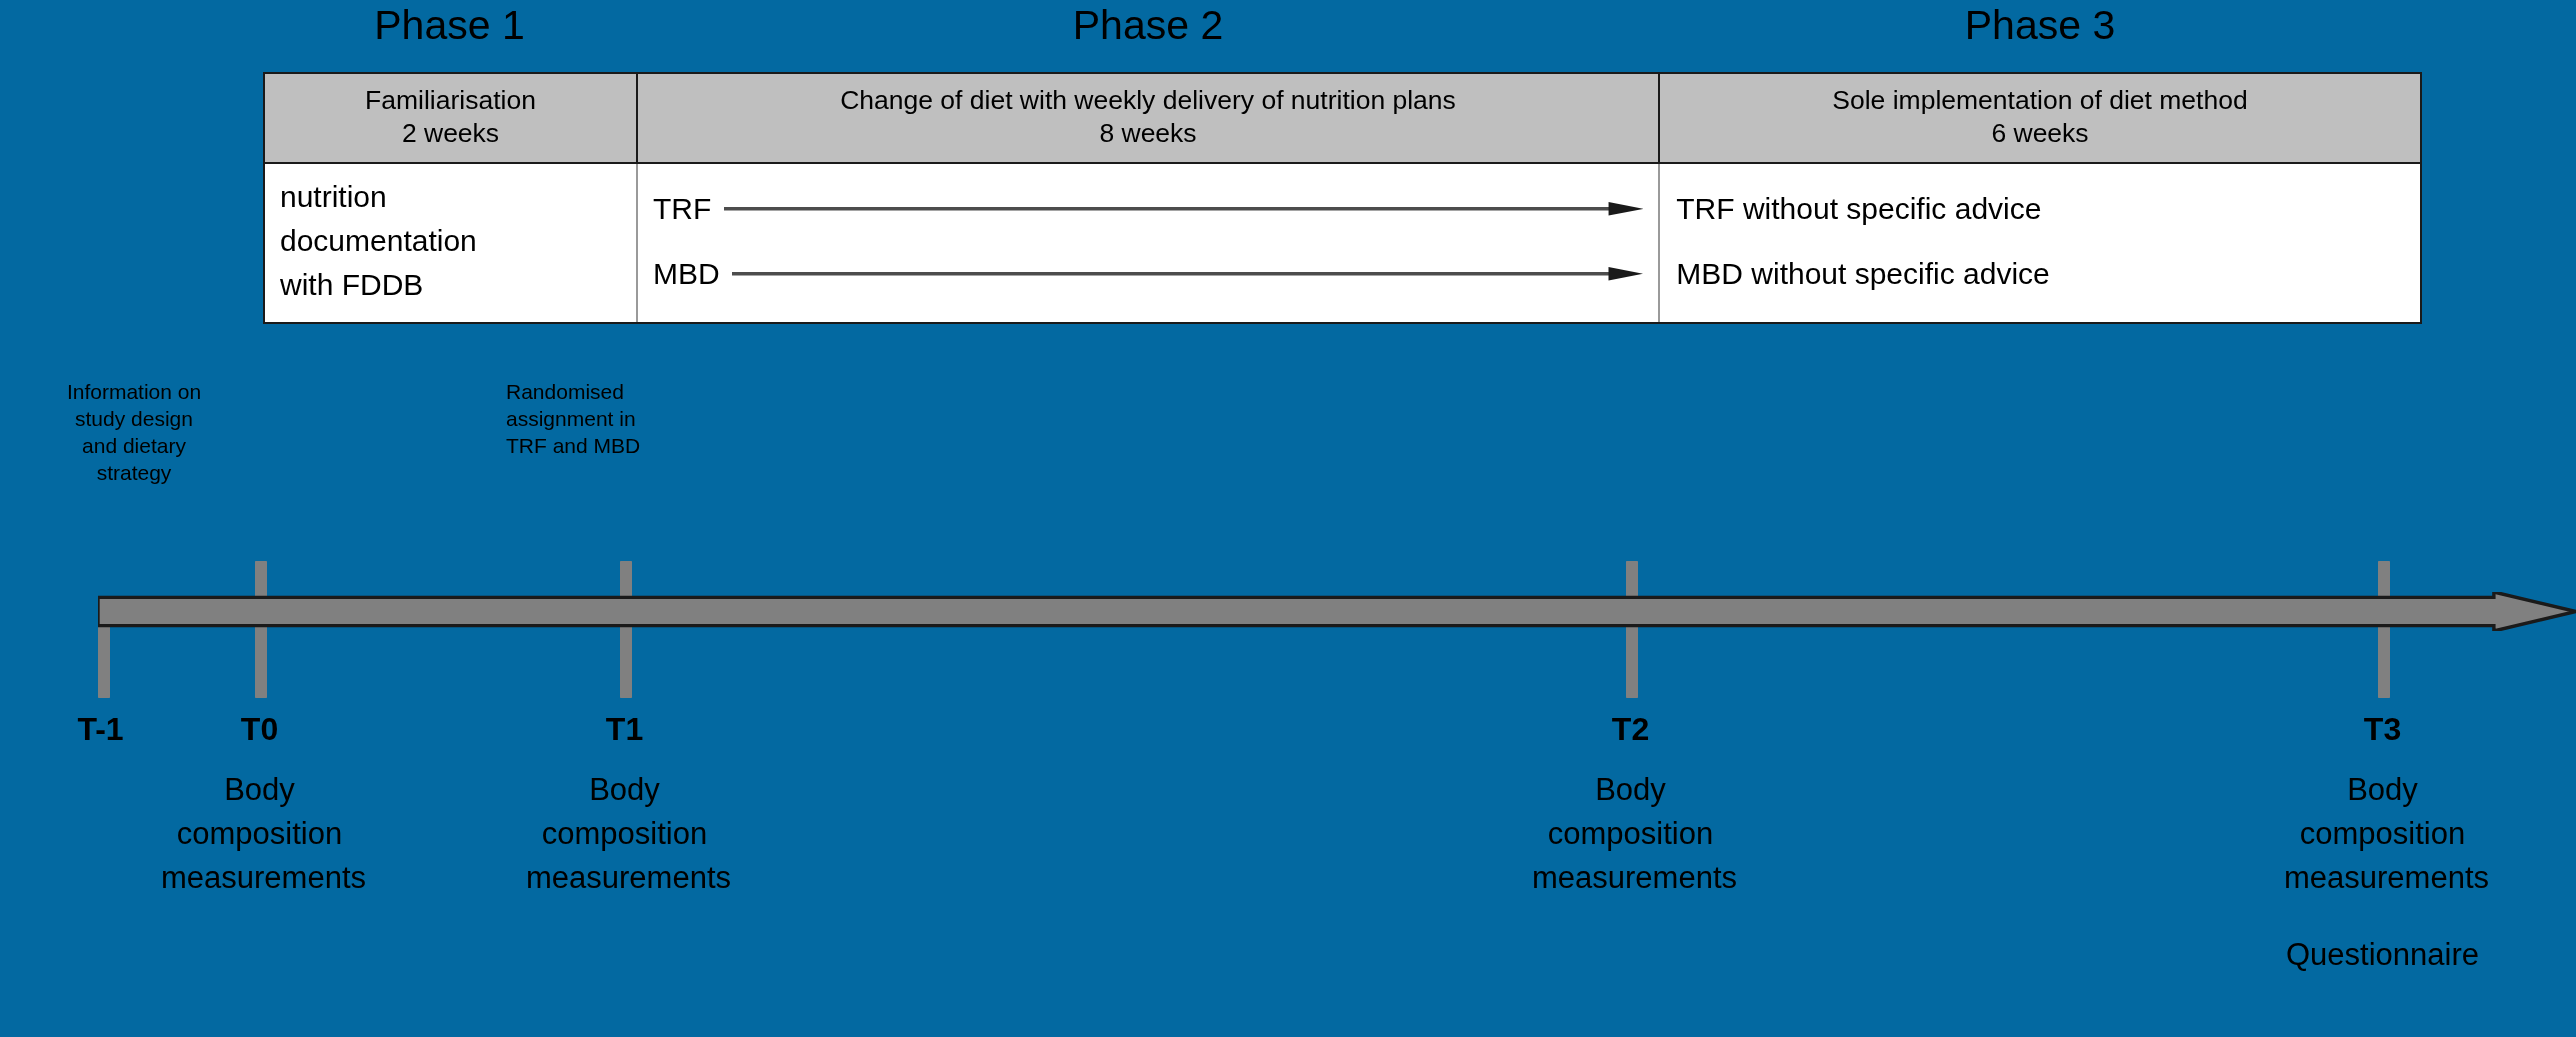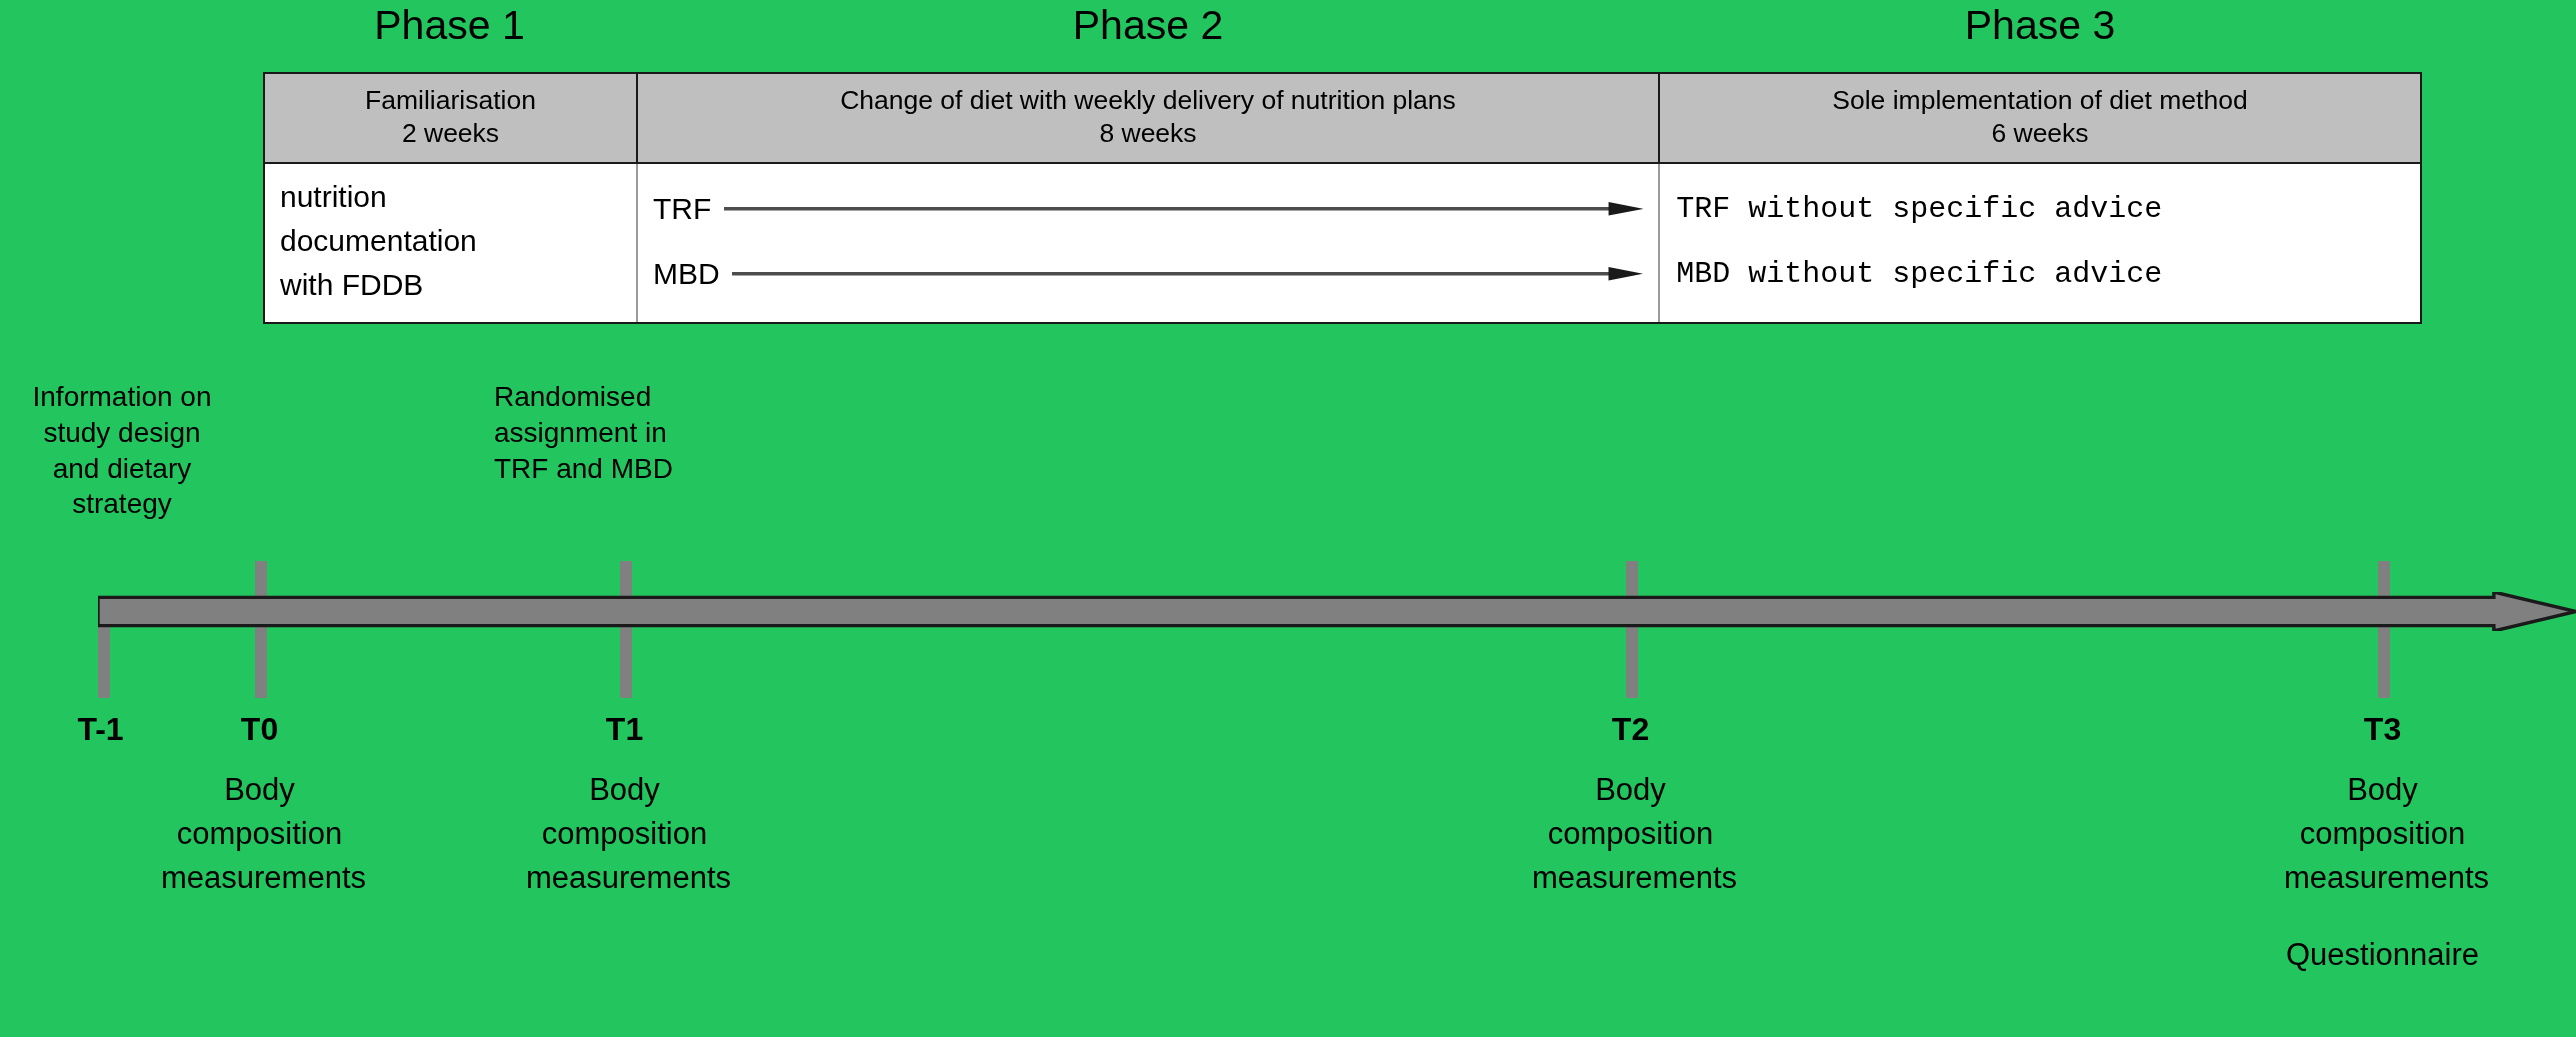--- a/index.html
+++ b/index.html
@@ -5,21 +5,21 @@
   html,body{margin:0;padding:0;background:#ffffff;}
   body{
     font-family:"Liberation Sans","DejaVu Sans",sans-serif;
     color:#000000;
     -webkit-font-smoothing:antialiased;
   }
   #root{
     position:relative;
     width:2576px;
     height:1037px;
-    background:#22c55e;
+    background:#0369a1;
     overflow:hidden;
   }
 
   
   .phase-caption{
     position:absolute;
     text-align:center;
     font-size:41px;
     line-height:1;
     color:#000;
@@ -99,29 +99,29 @@
 
   
   .p3-row{
     height:65px;
     display:flex;
     align-items:center;
     font-size:30px;
     line-height:1;
     padding-left:16.3px;
     white-space:nowrap;
-    font-family:Liberation Mono, monospace;
   }
 
   
   .axis-note{
     position:absolute;
-    font-size:28px;
+    font-size:21px;
     line-height:1.28;
     color:#000;
+    padding-left:12px;
   }
   .axis-note .nl{display:block;}
   .axis-note.left-align{text-align:left;}
 
   
   #timeline{
     position:absolute;
     left:0;
     top:584px;
     width:2576px;

